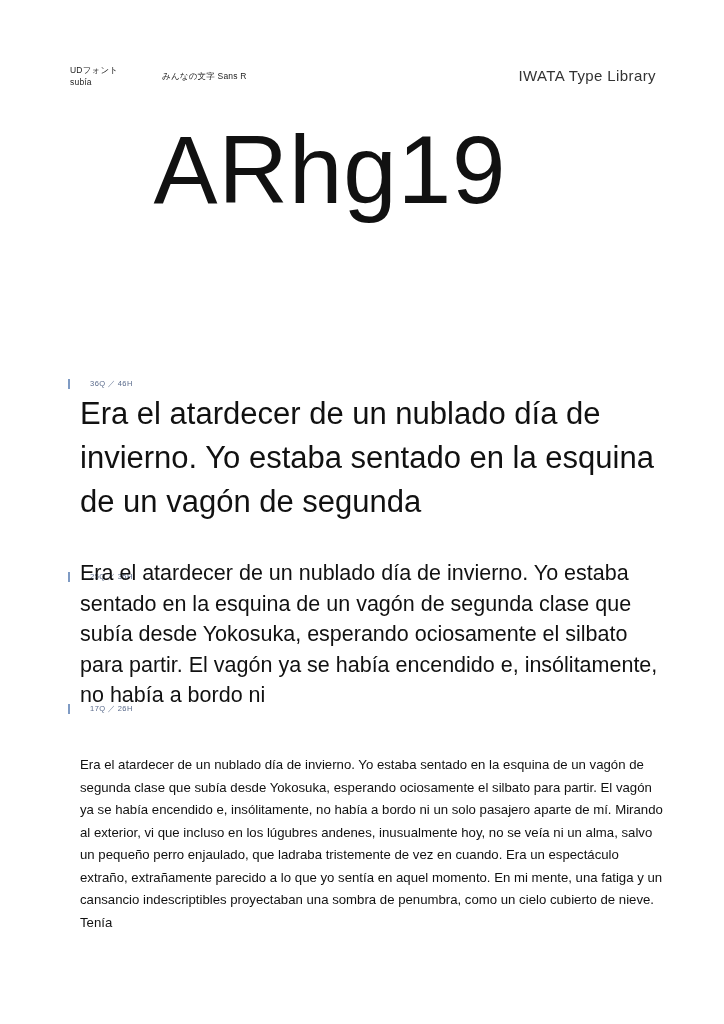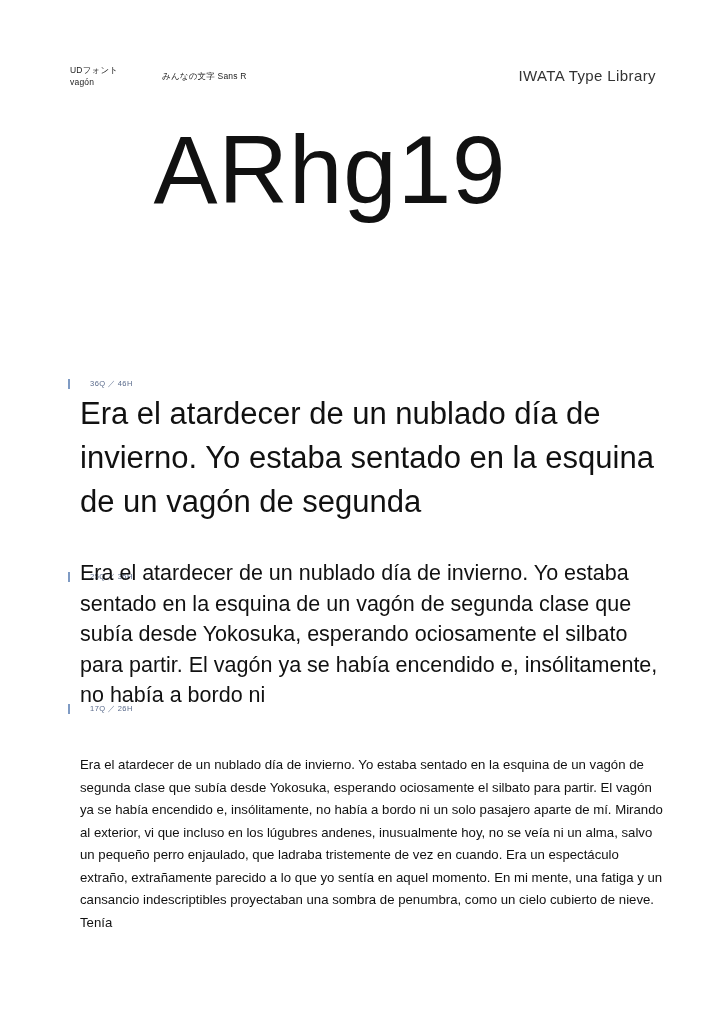--- a/index.html
+++ b/index.html
@@ -129,21 +129,21 @@
   }
 </style>
 </head>
 <body>
 
 <div class="page">
 
   <div class="header">
     <div class="header-left">
       <div>UDフォント</div>
-      <div>vagón</div>
+      <div>subía</div>
     </div>
     <div class="header-mid">みんなの文字 Sans R</div>
     <div class="header-right">IWATA Type Library</div>
   </div>
 
   <div class="hero">ARhg19</div>
 
 
   <div class="size-label" style="top:379px;">
     <span>36Q</span><span class="sep">／</span><span>46H</span>

